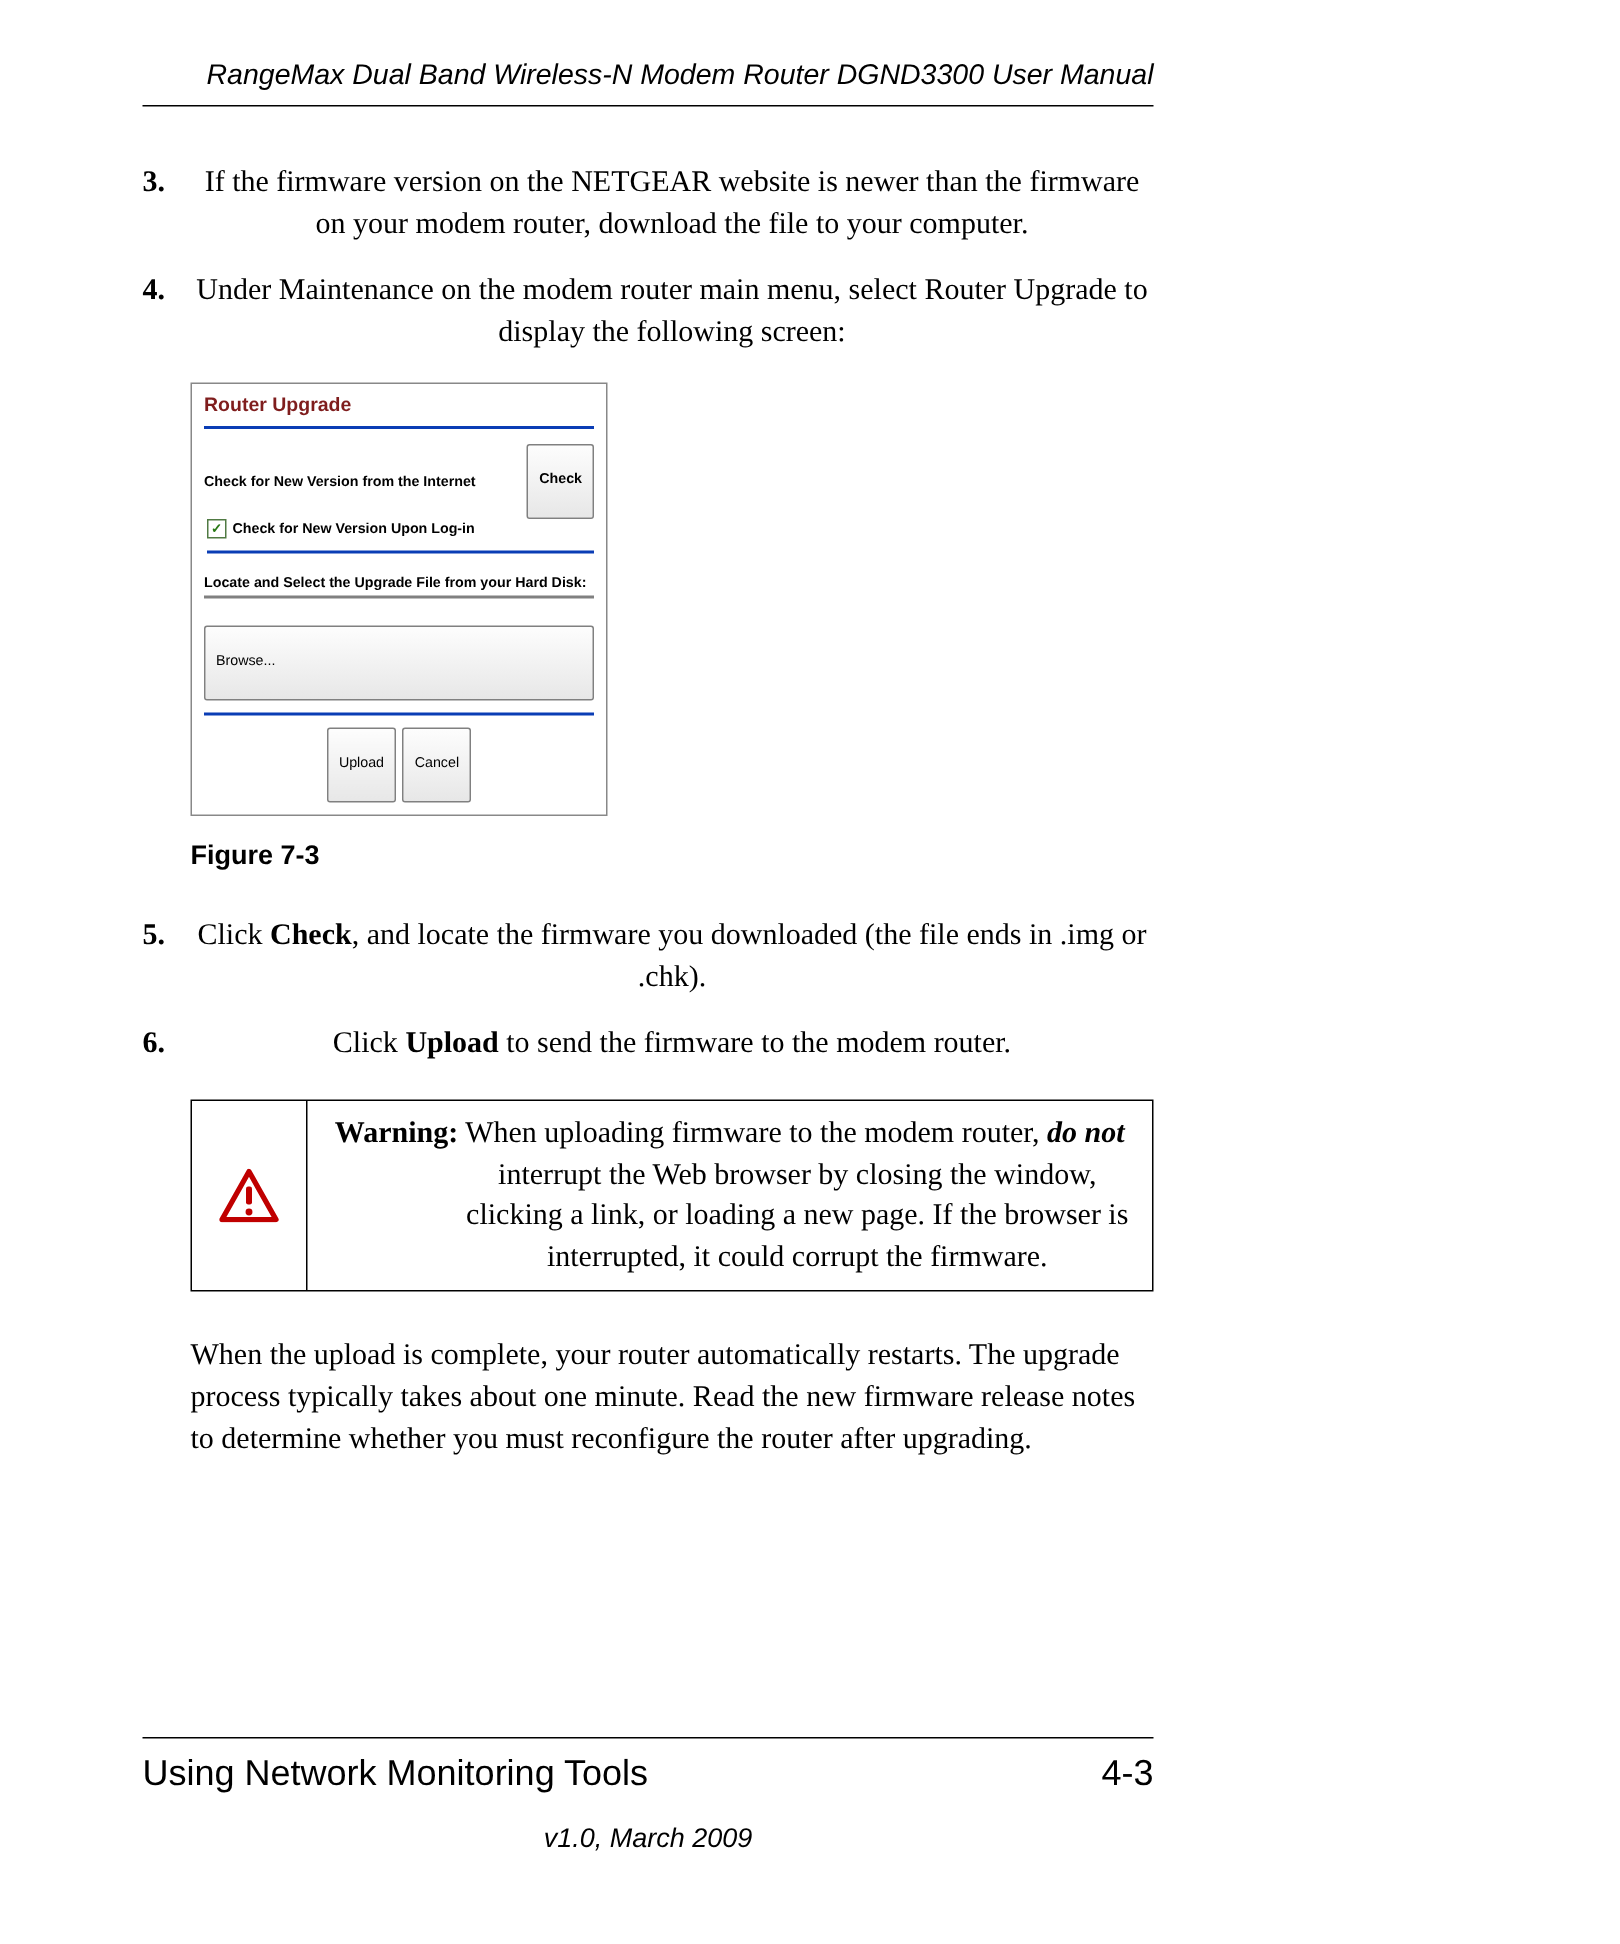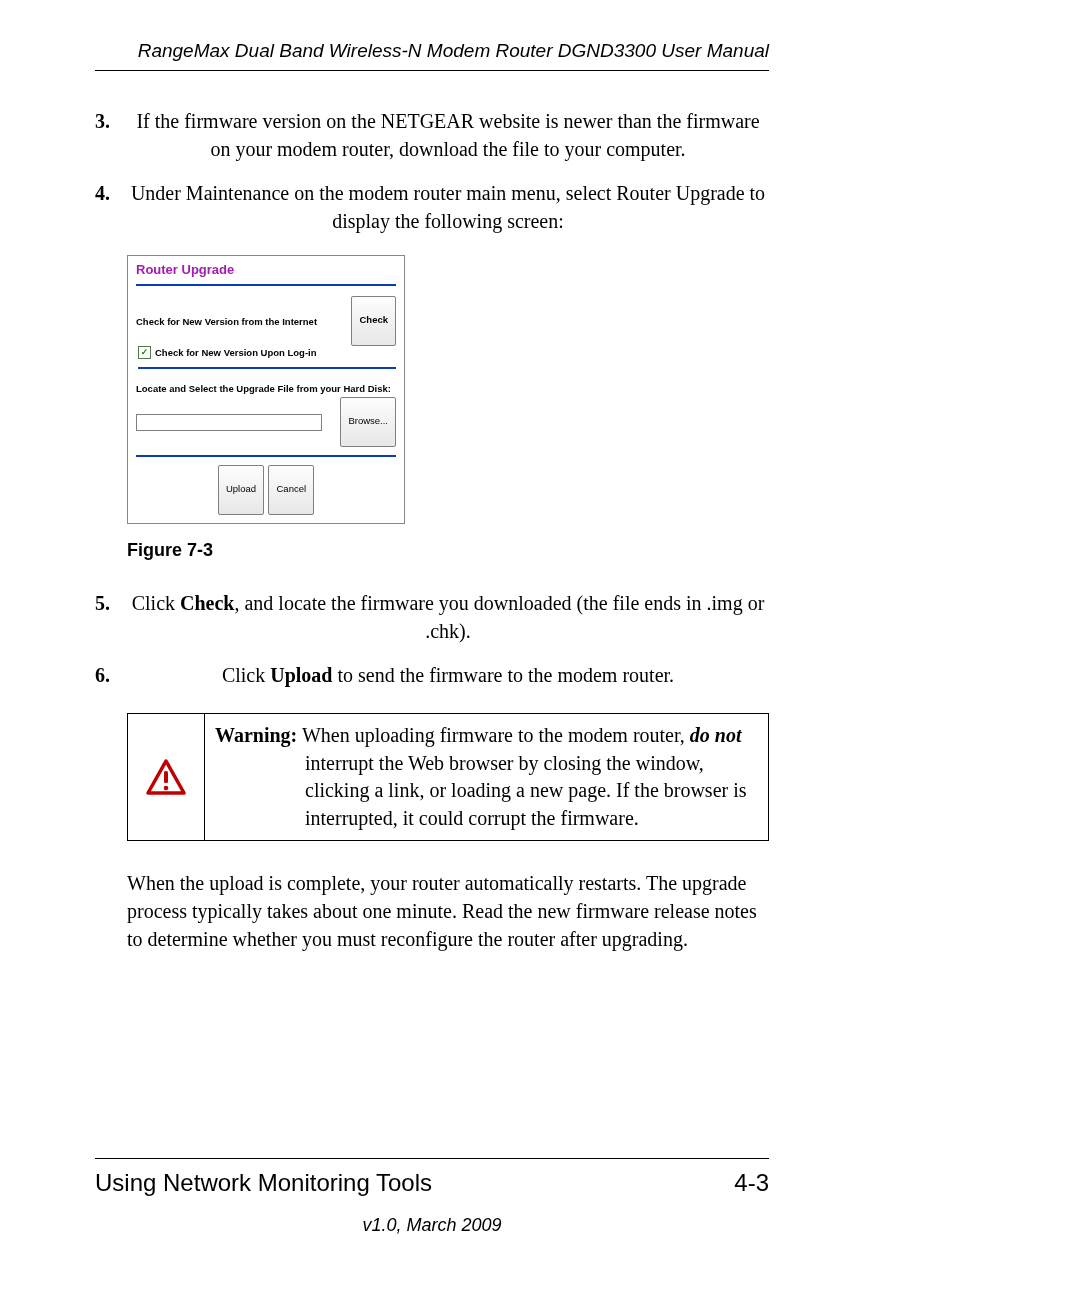--- a/index.html
+++ b/index.html
@@ -52,21 +52,21 @@
     margin-bottom: 10px;
   }
   .router-panel {
     width: 260px;
     border: 1px solid #888;
     background: #fff;
     font-family: Arial, Helvetica, sans-serif;
     padding: 6px 8px 8px 8px;
   }
   .router-title {
-    color: #a21caf;
+    color: #7f1d1d;
     font-weight: bold;
     font-size: 13px;
     padding-bottom: 7px;
     border-bottom: 2px solid #0a3db5;
     margin-bottom: 10px;
   }
   .router-row {
     display: flex;
     align-items: center;
     justify-content: space-between;
@@ -107,25 +107,25 @@
     line-height: 14px;
     display: inline-block;
   }
   .router-section2 {
     font-size: 9.5px;
     font-weight: bold;
     margin-top: 14px;
   }
   .file-row {
     display: flex;
-    align-items: center;
     gap: 18px;
     margin-top: 3px;
     padding-bottom: 8px;
     border-bottom: 2px solid #0a3db5;
+    flex-direction: column;
   }
   .file-input {
     flex: 1;
     height: 15px;
     border: 1px solid #808080;
     background: #fff;
   }
   .btn-row {
     text-align: center;
     margin-top: 8px;
@@ -149,20 +149,21 @@
     display: flex;
     align-items: center;
     justify-content: center;
     padding: 8px 0;
   }
   .warning-text-cell {
     flex: 1;
     padding: 8px 10px 8px 10px;
     font-size: 20px;
     line-height: 1.38;
+    text-align: center;
   }
   .warning-text-cell .hang {
     display: block;
     padding-left: 90px;
     text-indent: -90px;
   }
   .after-warning {
     margin-left: 32px;
     margin-top: 28px;
     font-size: 20px;

